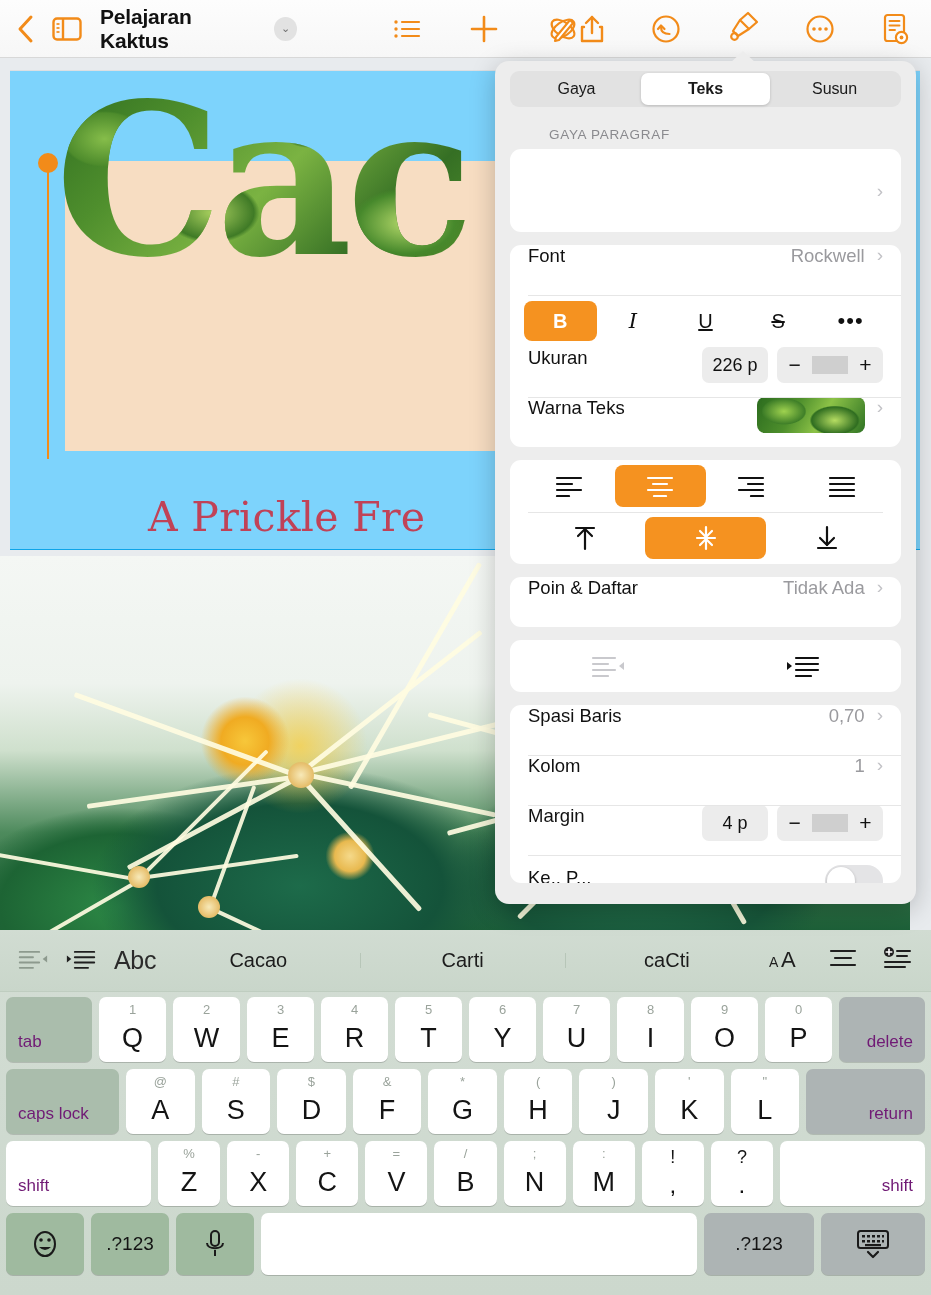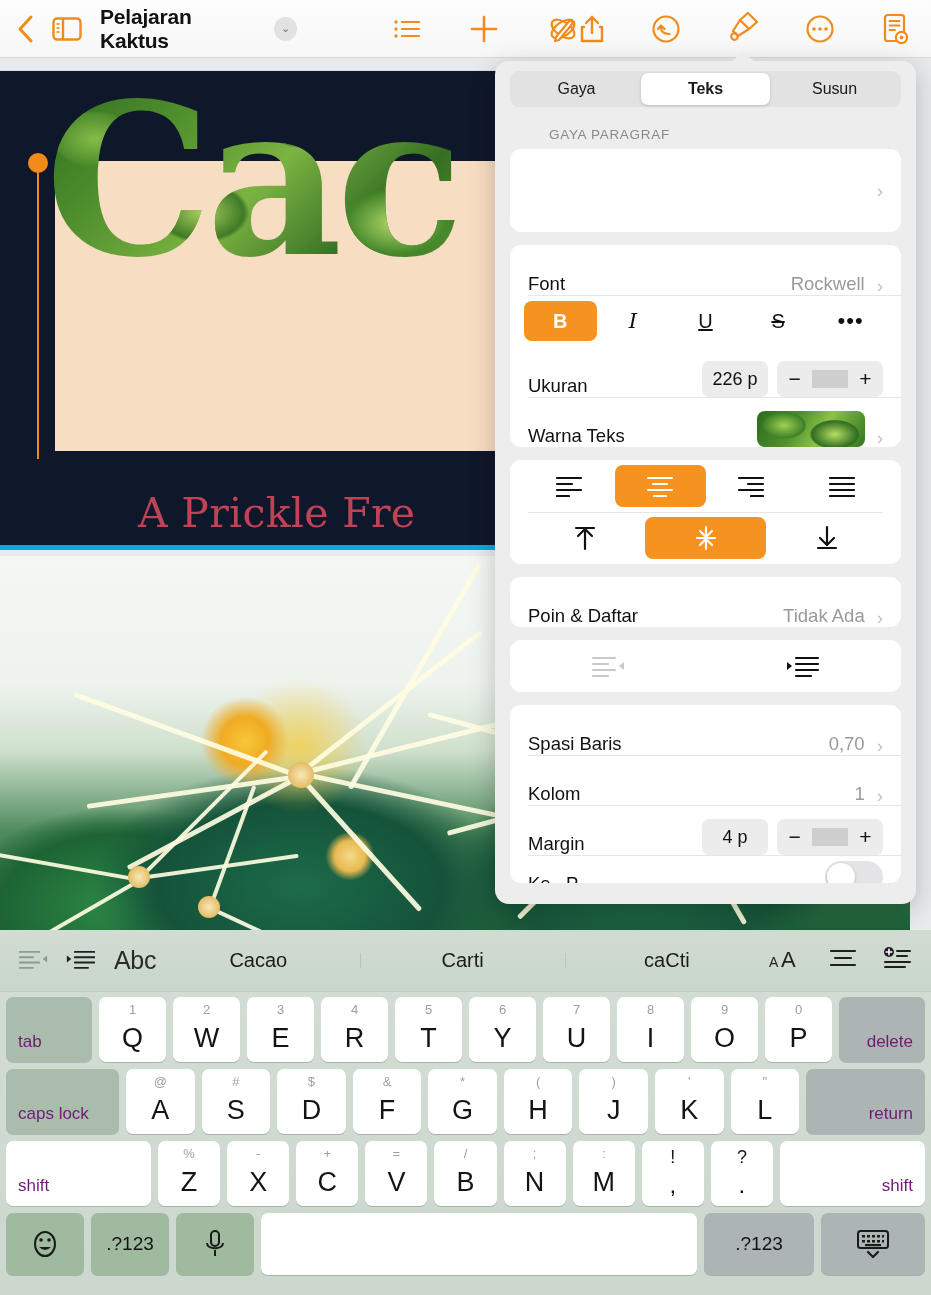--- a/index.html
+++ b/index.html
@@ -34,22 +34,22 @@
     border-left: 14px solid transparent; border-right: 14px solid transparent;
     border-bottom: 13px solid #ededed; z-index: 60;
   }
 
   
   .canvas {
     position: absolute; top: 58px; left: 0; width: 931px; height: 872px;
     background: #e8ebee; overflow: hidden;
   }
   .page {
-    position: absolute; top: 12px; left: 0; width: 910px; height: 480px;
-    background: #0f172a; border-top: 1px solid #dcdfe2; border-bottom: 5px solid #0ea5e9;
+    position: absolute; top: 12px; left: 10px; width: 910px; height: 480px;
+    background: #7dd3fc; border-top: 1px solid #dcdfe2; border-bottom: 1px solid #0ea5e9;
   }
   .hero-band {
     position: absolute; top: 90px; left: 55px; width: 760px; height: 290px;
     background: #f7ddc2;
   }
   .hero-title {
     position: absolute; top: 5px; left: 45px;
     font-family: "DejaVu Serif", serif;
     font-weight: 700; font-size: 210px; line-height: 1;
     letter-spacing: -6px;
@@ -110,21 +110,21 @@
     font-size: 16px; color: #1a1a1a; border-radius: 7px; letter-spacing: -0.1px;
   }
   .seg.active { background: #fff; box-shadow: 0 1px 3px rgba(0,0,0,.18); font-weight: 600; }
   .sec-label {
     font-size: 13.5px; color: #8a8a8e; letter-spacing: 0.7px;
     padding: 14px 0 7px 30px;
     margin-left: 24px;
   }
   .card { background: #fff; border-radius: 11px; margin: 0 15px 13px 15px; overflow: hidden; }
   .row {
-    display: flex; align-items: flex-end; justify-content: space-between;
+    display: flex; align-items: flex-start; justify-content: space-between;
     padding: 0 18px; height: 50px; position: relative;
   }
   .row + .row::before {
     content: ""; position: absolute; top: 0; left: 18px; right: 0; height: 1px; background: #e6e6e6;
   }
   .row-label { font-size: 18.5px; color: #111; }
   .row-val { font-size: 18.5px; color: #9a9a9e; margin-left: auto; margin-right: 12px; }
   .chev-r { color: #c2c2c6; font-size: 19px; line-height: 1; }
 
   .style-card { background: #fff; border-radius: 11px; margin: 0 15px 13px 15px; height: 83px;

